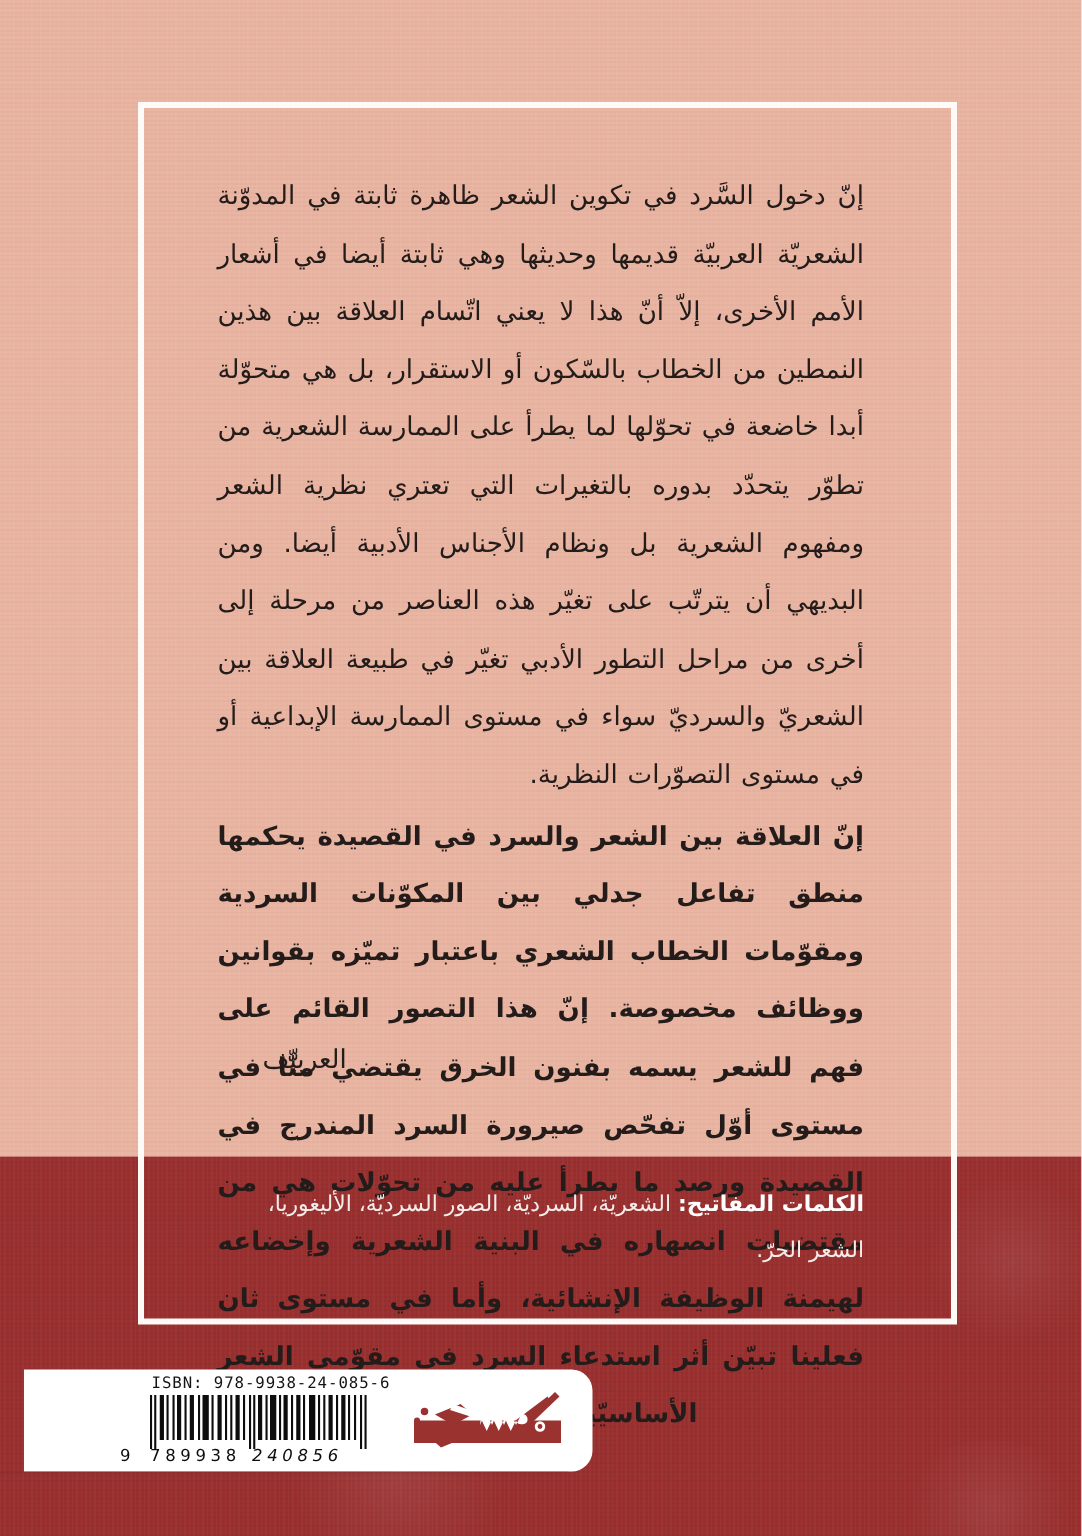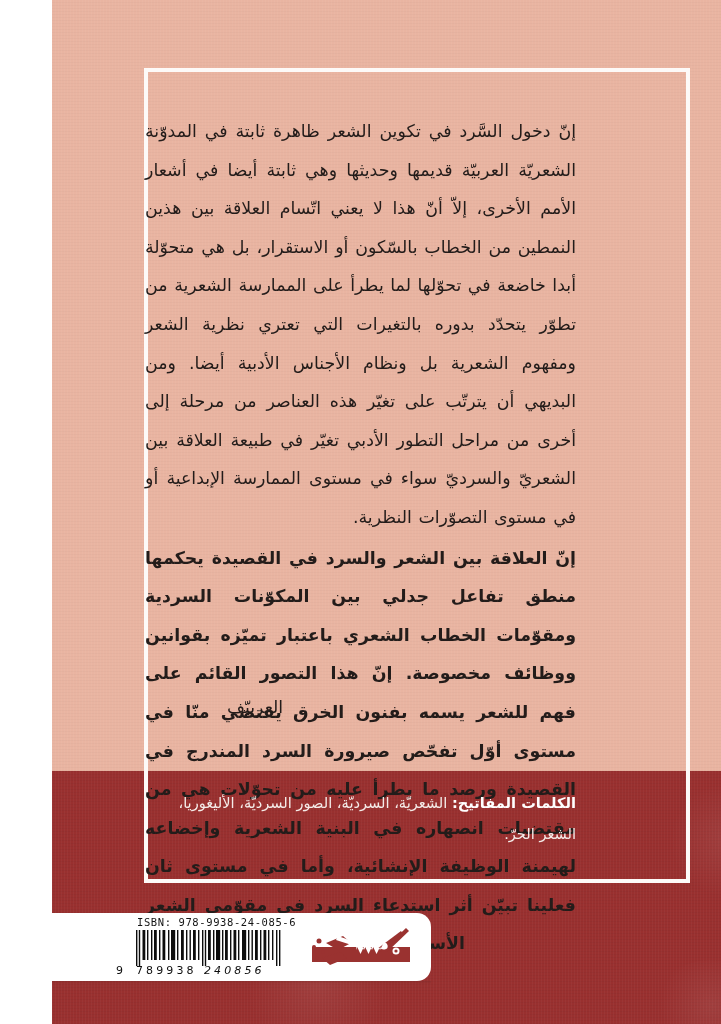--- a/index.html
+++ b/index.html
@@ -7,21 +7,21 @@
 
   html, body {
     width:721px; height:1024px;
     background:#ffffff;
     font-family:"DejaVu Sans", sans-serif;
     overflow:hidden;
   }
 
   #cover {
     position:relative;
-    width:669px; height:1024px;
+    width:721px; height:1024px;
     overflow:hidden;
     padding-left:22px;
   }
 
   
   .bg-pink {
     position:absolute; left:0; top:0;
     width:721px; height:771px;
     background:#e9b4a1;
   }
@@ -103,21 +103,21 @@
     font-family:"DejaVu Sans", sans-serif;
     font-size:14.6px;
     line-height:31px;
     color:#f5ece9;
   }
   .keywords .kw-label { font-weight:bold; color:#ffffff; }
 
   
   .isbn-strip {
     position:absolute;
-    left:0; top:913px;
+    left:16px; top:913px;
     width:379px; height:68px;
     background:#ffffff;
     border-top-right-radius:14px;
     border-bottom-right-radius:14px;
     direction:ltr;
   }
 
   .isbn-text {
     position:absolute;
     left:85px; top:3px;

